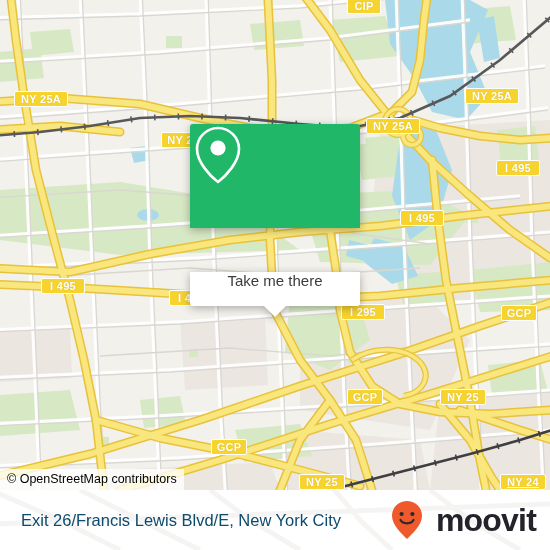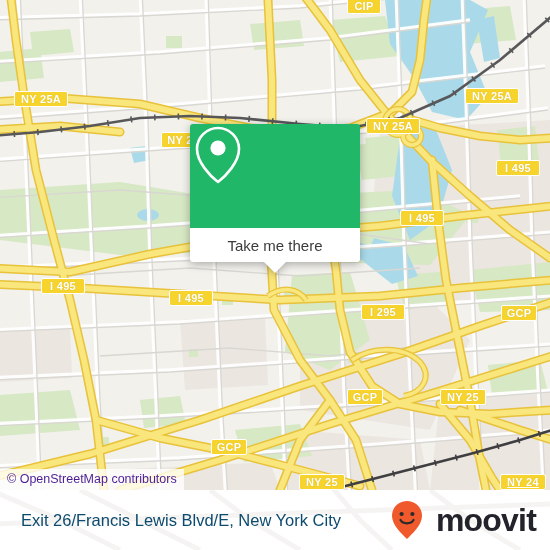--- a/index.html
+++ b/index.html
@@ -68,23 +68,23 @@
     border-radius: 3px 3px 0 0;
     display: flex;
     align-items: center;
     justify-content: center;
   }
   .popup-body {
     height: 34px;
     background: #ffffff;
     border-radius: 0 0 3px 3px;
     display: flex;
-    align-items: center;
     justify-content: center;
     position: relative;
+    margin-top: 44px;
   }
   .popup-label {
     font-size: 15px;
     color: #3b3b3b;
     font-family: "Liberation Sans", sans-serif;
   }
   .popup-tail {
     position: absolute;
     left: 74px;
     bottom: -11px;
@@ -95,21 +95,21 @@
     border-top: 11px solid #ffffff;
   }
 
   
   .attribution {
     position: absolute;
     left: 0;
     bottom: 0;
     background: rgba(255,255,255,0.78);
     font-size: 12.5px;
-    color: #4c1d95;
+    color: #000000;
     padding: 3px 7px 4px 7px;
     font-family: "Liberation Sans", sans-serif;
     white-space: nowrap;
   }
 
   
   .footer {
     position: absolute;
     left: 0;
     top: 490px;
@@ -347,21 +347,21 @@
     <div id="shield-layer">
         <div class="shield" style="left: 347px; top: -2px; min-width: 34px;">CIP</div>
         <div class="shield" style="left: 14px; top: 91px; min-width: 54px;">NY 25A</div>
         <div class="shield" style="left: 465px; top: 88px; min-width: 54px;">NY 25A</div>
         <div class="shield" style="left: 161px; top: 132px; min-width: 38px;">NY 2</div>
         <div class="shield" style="left: 366px; top: 118px; min-width: 54px;">NY 25A</div>
         <div class="shield" style="left: 496px; top: 160px; min-width: 44px;">I 495</div>
         <div class="shield" style="left: 400px; top: 210px; min-width: 44px;">I 495</div>
         <div class="shield" style="left: 41px; top: 278px; min-width: 44px;">I 495</div>
         <div class="shield" style="left: 169px; top: 290px; min-width: 44px;">I 495</div>
-        <div class="shield" style="left: 361px; top: 304px; min-width: 44px;">I 295</div>
+        <div class="shield" style="left: 341px; top: 304px; min-width: 44px;">I 295</div>
         <div class="shield" style="left: 501px; top: 305px; min-width: 36px;">GCP</div>
         <div class="shield" style="left: 347px; top: 389px; min-width: 36px;">GCP</div>
         <div class="shield" style="left: 440px; top: 389px; min-width: 46px;">NY 25</div>
         <div class="shield" style="left: 211px; top: 439px; min-width: 36px;">GCP</div>
         <div class="shield" style="left: 299px; top: 474px; min-width: 46px;">NY 25</div>
         <div class="shield" style="left: 500px; top: 474px; min-width: 46px; text-decoration: underline;">NY 24</div>
       </div>
 
     <div class="popup">
       <div class="popup-head">

